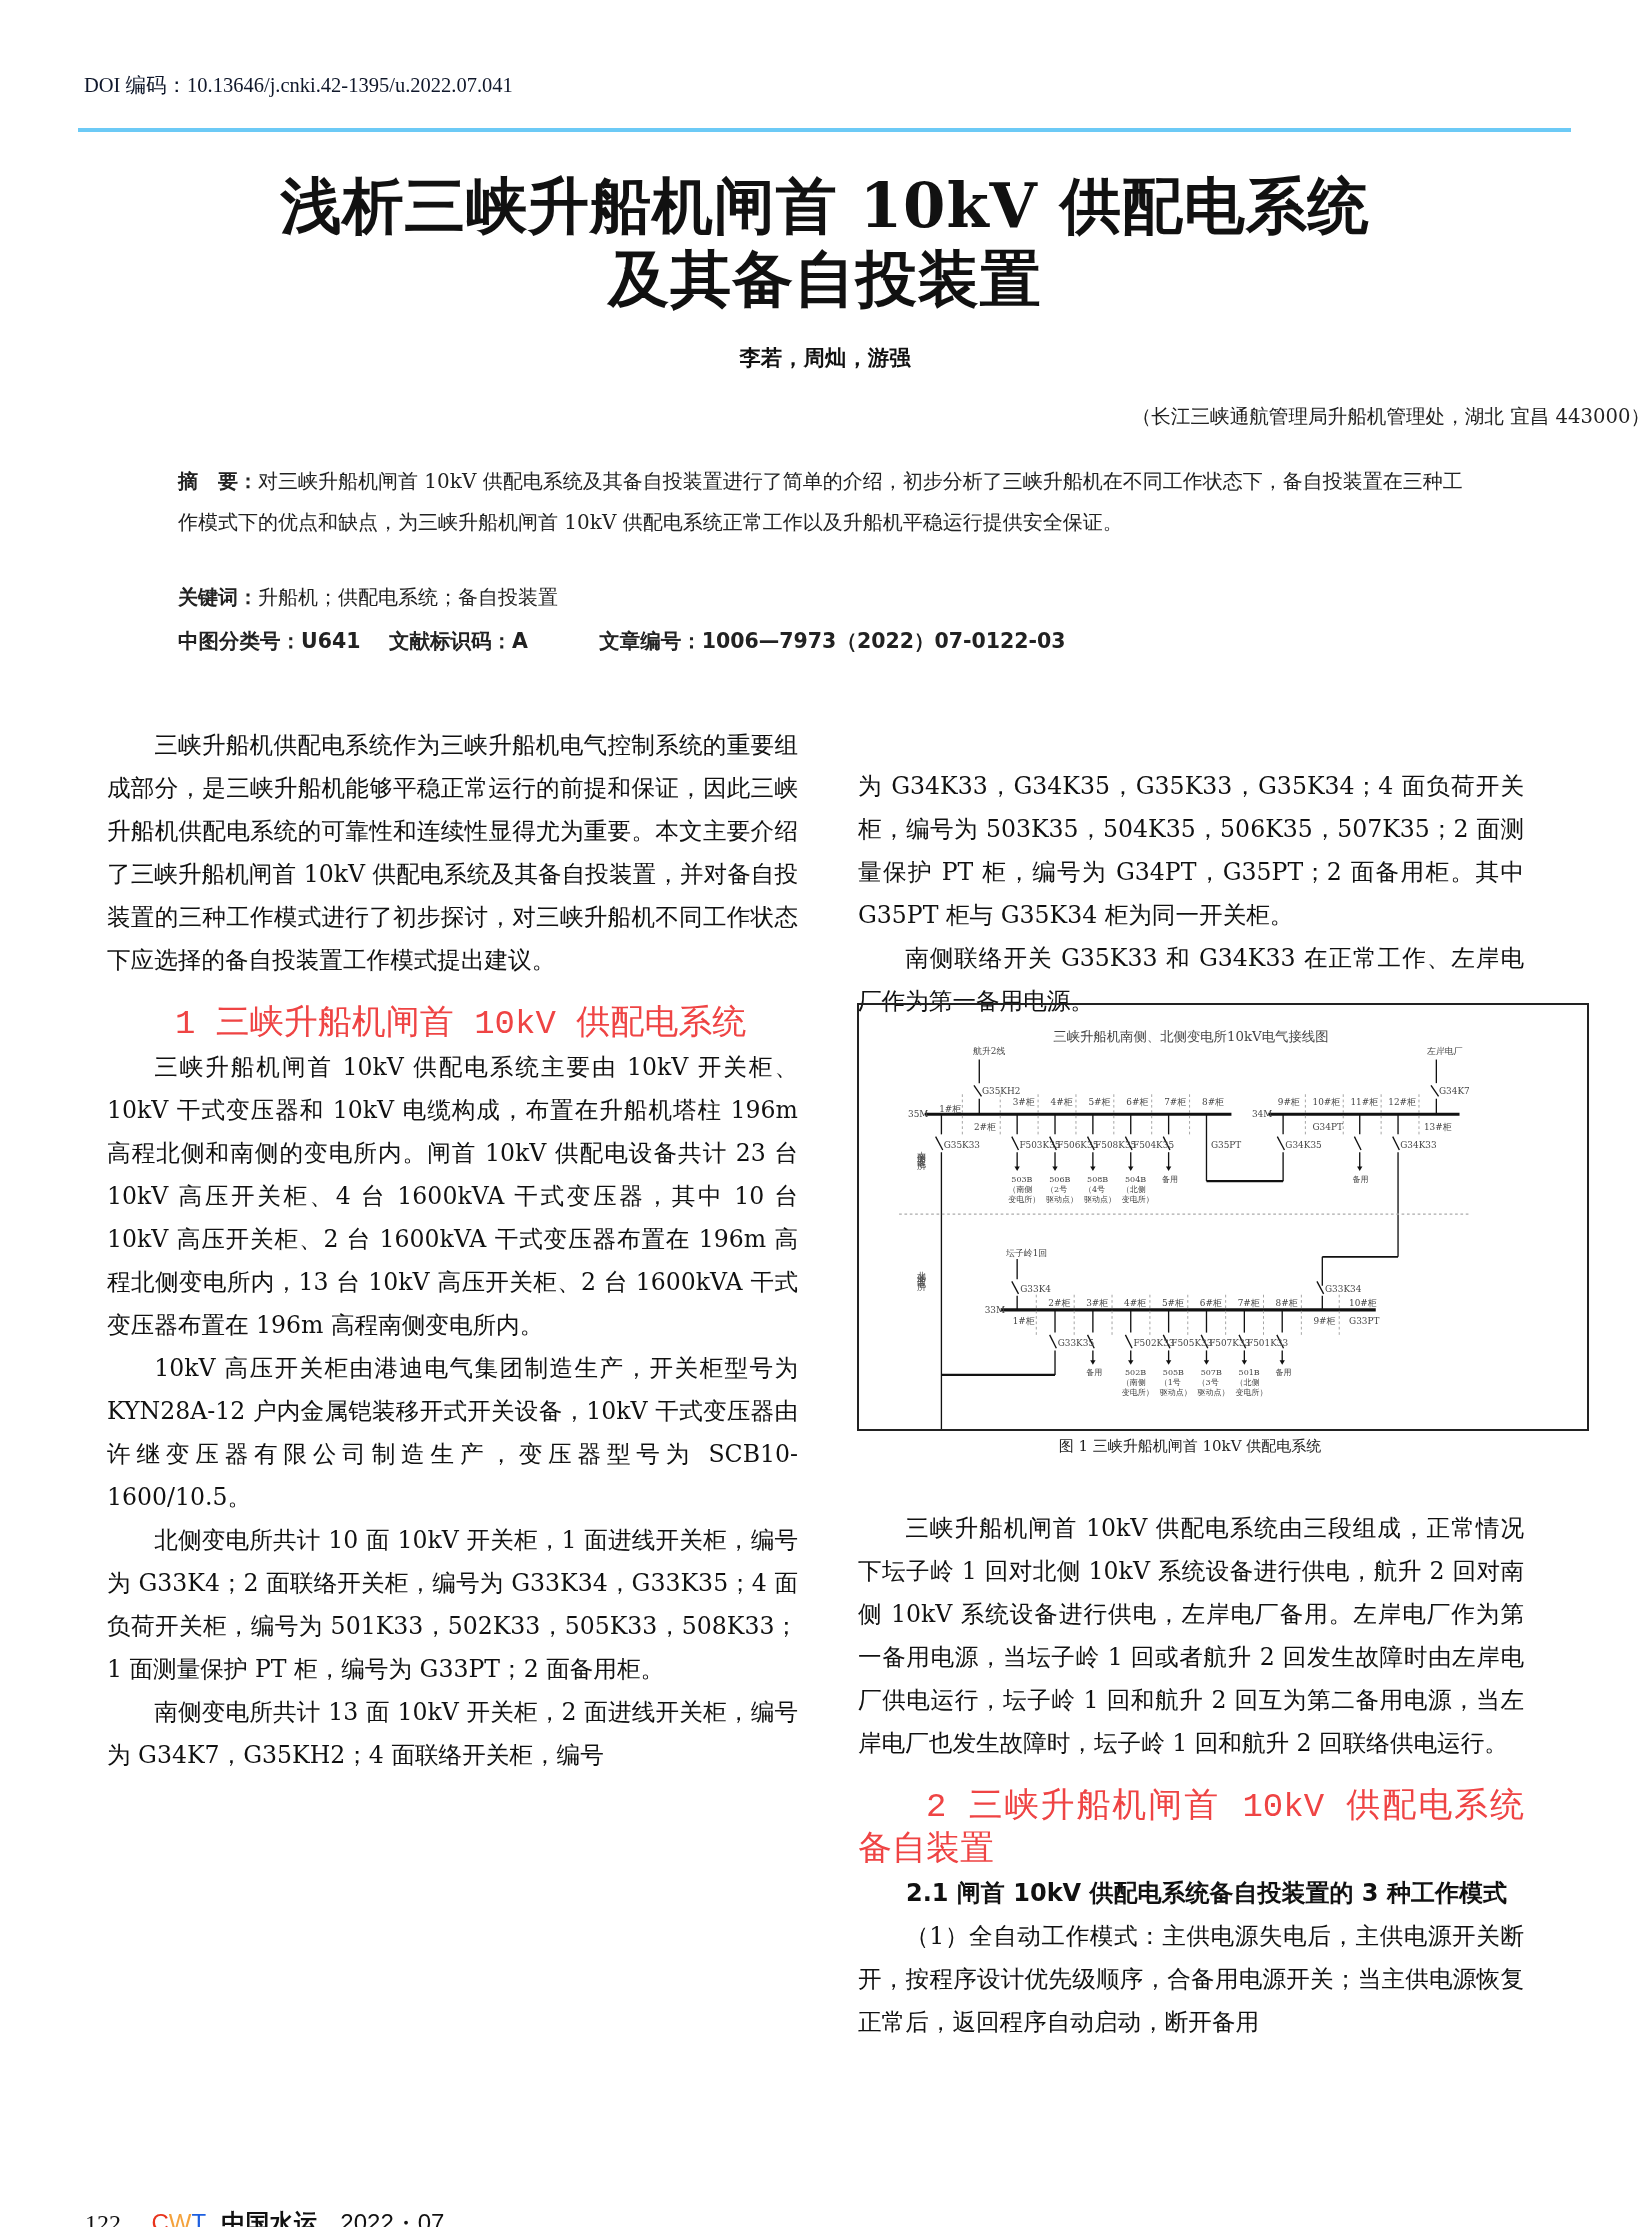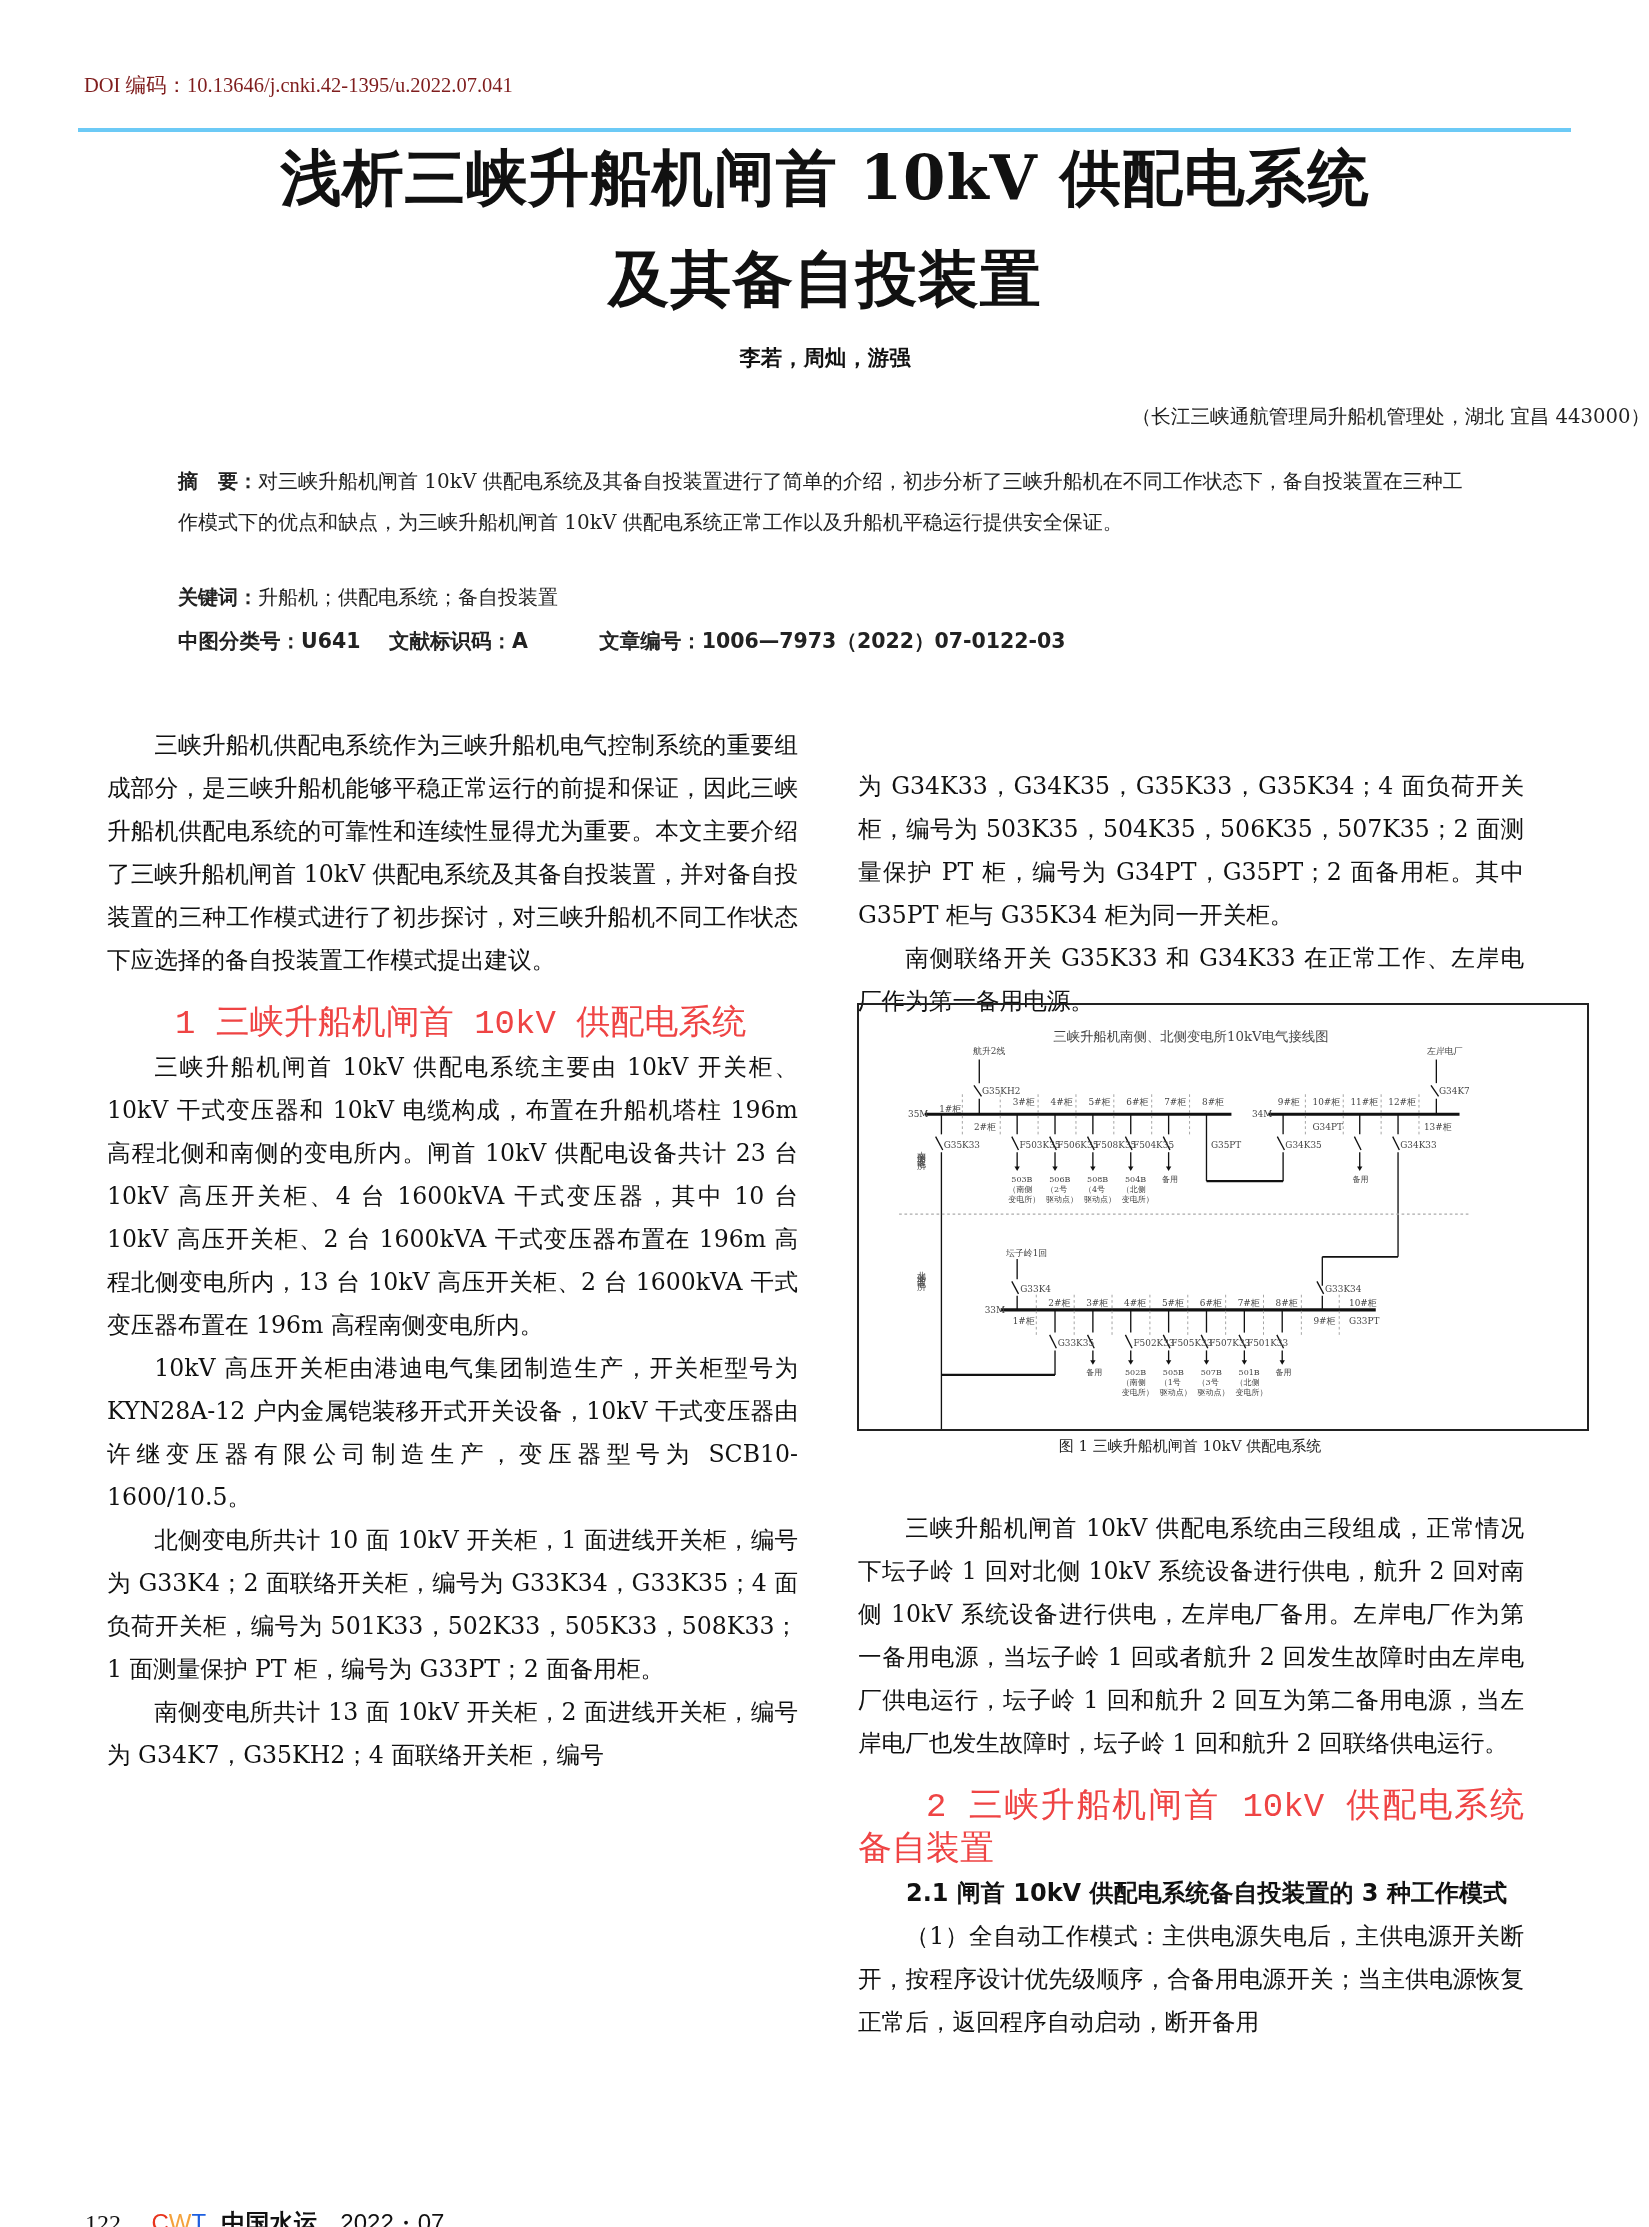--- a/index.html
+++ b/index.html
@@ -1,19 +1,19 @@
 <!DOCTYPE html>
 <html style="font-size:7.1px"><head>
 <meta charset="utf-8">
 <style>
   html,body{margin:0;padding:0;background:#fff;}
   body{width:1650px;height:2239px;position:relative;overflow:hidden;color:#111;
        font-family:"DejaVu Serif","Liberation Serif",serif;}
   .abs{position:absolute;}
-  .doi{left:84px;top:71px;font-size:20.5px;font-family:"Liberation Serif",serif;color:#7f1d1d;}
+  .doi{left:84px;top:71px;font-size:20.5px;font-family:"Liberation Serif",serif;color:#0f172a;}
   .topbar{left:78px;top:128px;width:1493px;height:4px;background:#6ccaf6;}
   .title{left:0;width:1650px;text-align:center;font-weight:bold;font-size:61px;line-height:76px;
          font-family:"DejaVu Serif",serif;letter-spacing:0.9px;}
   .authors{left:0;width:1650px;top:343px;text-align:center;font-size:21.4px;font-weight:bold;
            font-family:"DejaVu Sans",sans-serif;}
   .affil{left:0;width:1650px;top:403px;text-align:right;font-size:19.6px;color:#222;}
   .abstract{left:178px;width:1303px;top:461px;font-size:20px;line-height:41px;color:#222;}
   .abstract .lbl{font-weight:bold;font-family:"DejaVu Sans",sans-serif;}
   .kw{left:178px;top:584px;font-size:20px;color:#222;}
   .kw .lbl{font-weight:bold;font-family:"DejaVu Sans",sans-serif;}
@@ -36,21 +36,21 @@
   .footer .j{font-weight:bold;}
   .footer .yr{font-family:"Liberation Sans",sans-serif;}
   svg text{font-family:"DejaVu Serif",serif;fill:#444;}
 </style>
 </head>
 <body>
 
 <div class="abs doi">DOI 编码：10.13646/j.cnki.42-1395/u.2022.07.041</div>
 <div class="abs topbar"></div>
 
-<div class="abs title" style="top:140px">浅析三峡升船机闸首 10kV 供配电系统</div>
+<div class="abs title" style="top:168px">浅析三峡升船机闸首 10kV 供配电系统</div>
 <div class="abs title" style="top:241px">及其备自投装置</div>
 
 <div class="abs authors">李若，周灿，游强</div>
 <div class="abs affil">（长江三峡通航管理局升船机管理处，湖北 宜昌 443000）</div>
 
 <div class="abs abstract">
   <span class="lbl">摘　要：</span><span>对三峡升船机闸首 10kV 供配电系统及其备自投装置进行了简单的介绍，初步分析了三峡升船机在不同工作状态下，备自投装置在三种工作模式下的优点和缺点，为三峡升船机闸首 10kV 供配电系统正常工作以及升船机平稳运行提供安全保证。</span>
 </div>
 
 <div class="abs kw">

